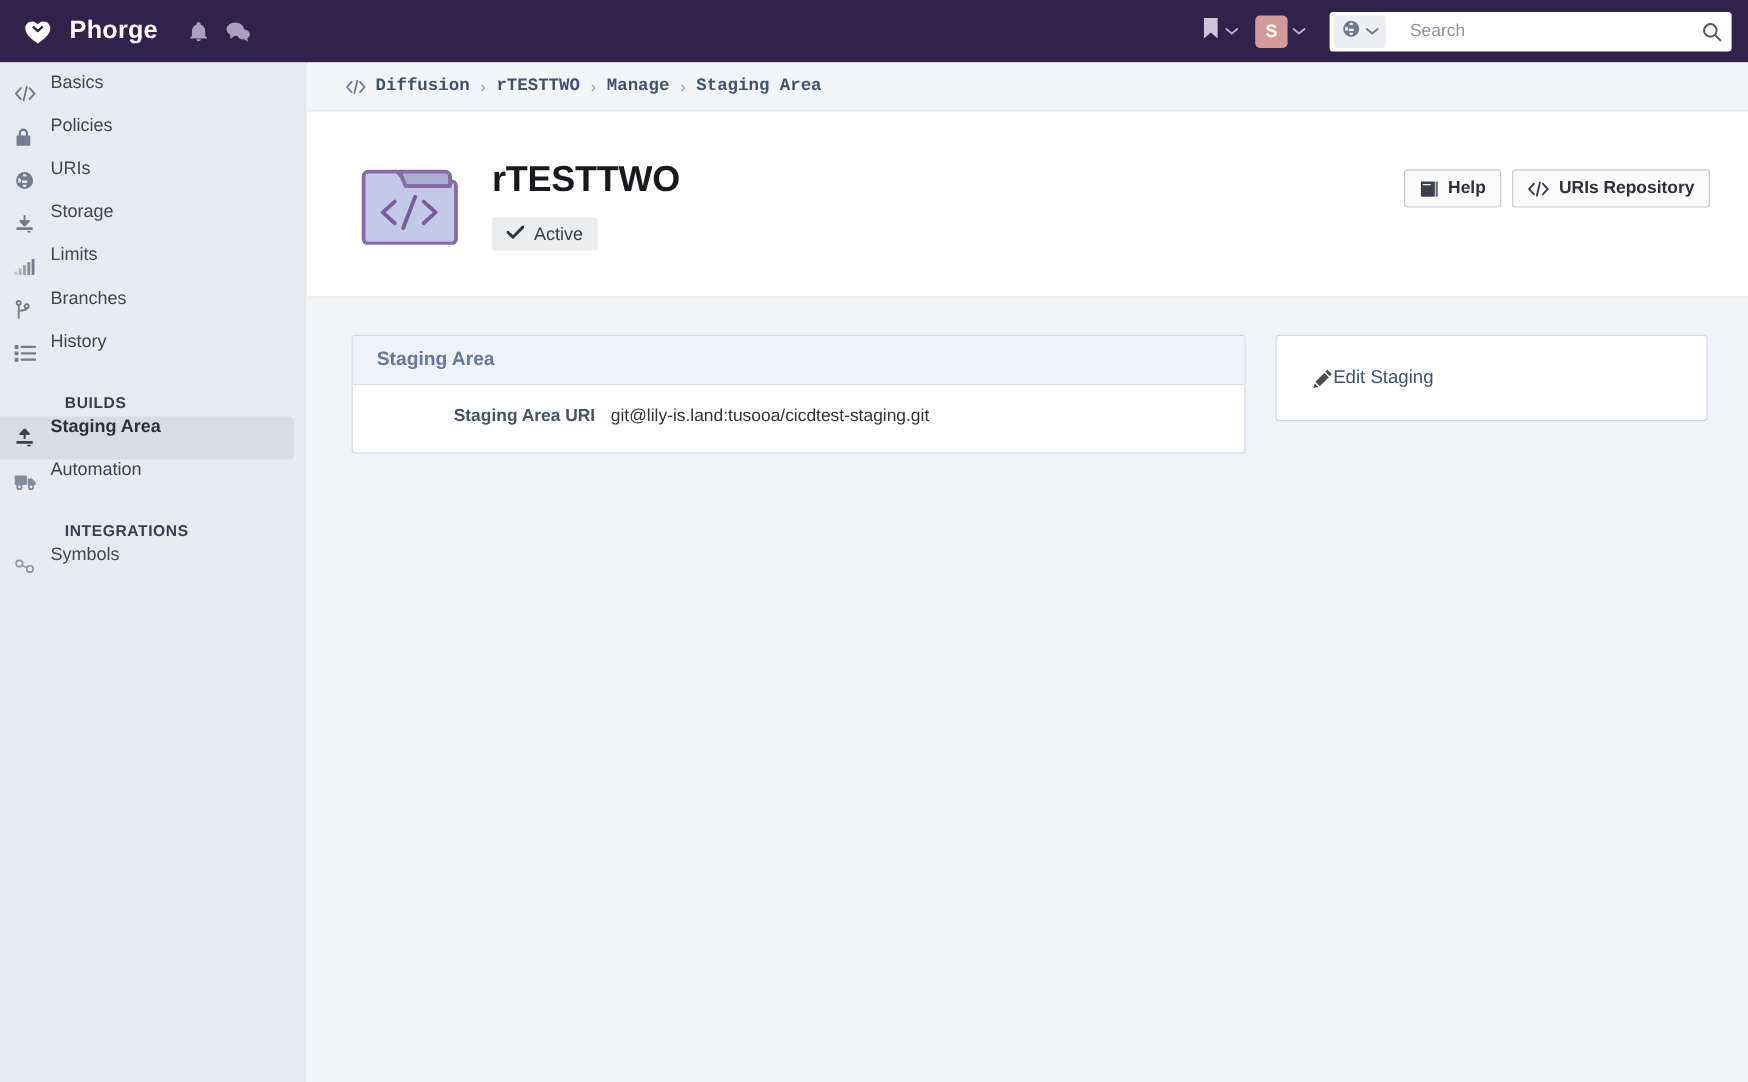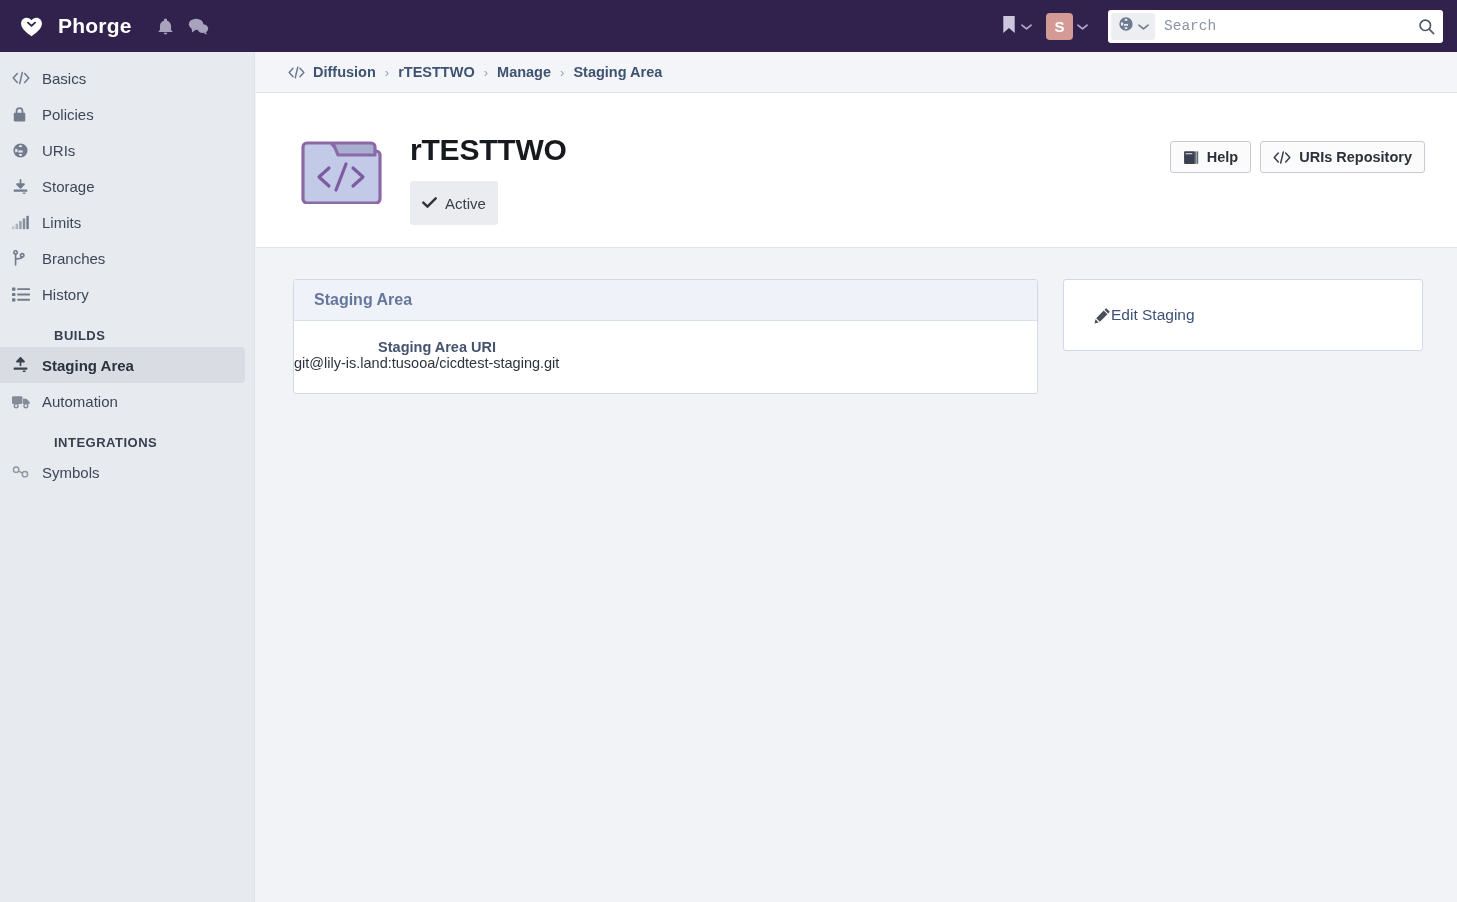--- a/index.html
+++ b/index.html
@@ -53,43 +53,43 @@
     position: relative;
   }
   .search-scope {
     display: flex; align-items: center; gap: 4px;
     background: #eceef2;
     height: 27px; margin-left: 3px; padding: 0 6px 0 7px;
     border-radius: 3px; color: #6d7a90;
   }
   .search-input {
     border: none; outline: none; background: transparent;
-    flex: 1; height: 45px; margin-left: 9px;
+    flex: 1; height: 45px; margin-left: 20px;
     font-size: 14.5px; color: #3b3f4a;
-    font-family: Liberation Mono, monospace;
+    font-family: Liberation Sans, sans-serif;
   }
   .search-input::placeholder { color: #8c94a3; }
   .search-go {
     width: 34px; height: 33px; display: flex;
     align-items: center; justify-content: center;
     color: #4e5767;
   }
 
   
   .sidebar {
     position: absolute; top: 52px; left: 0;
     width: 255px; height: 850px;
     background: #e7ebf0;
     border-right: 1px solid #dfe3ea;
     padding-top: 8px;
   }
   .nav-item {
     position: relative;
     height: 36px; width: 245px;
-    display: flex; align-items: center;
+    display: flex; 
     padding-left: 12px;
     color: #3f4657;
     font-size: 15px;
     border-radius: 0 4px 4px 0;
   }
   .nav-item.selected { background: #d9dde3; font-weight: bold; color: #2b313e; }
   .nav-ico {
     width: 26px; min-width: 26px; display: flex;
     align-items: center; justify-content: flex-start;
     color: #737c8c; margin-right: 4px;
@@ -109,21 +109,21 @@
   .crumbbar {
     position: absolute; top: 52px; left: 256px;
     width: 1201px; height: 41px;
     background: #f4f5f8;
     border-bottom: 1px solid #e2e5ea;
     display: flex; align-items: center;
     padding-left: 32px;
   }
   .crumb-ico { color: #6a7a94; display: flex; align-items: center; margin-right: 8px; }
   .crumb {
-    color: #3e5372; font-size: 14.5px; font-weight: bold;
+    color: #3e5372; font-size: 14.5px; font-weight: bold; font-family: Liberation Mono, monospace;
   }
   .crumb-sep { color: #94a0b4; margin: 0 9px; font-size: 13px; }
 
   
   .pagehead {
     position: absolute; top: 93px; left: 256px;
     width: 1201px; height: 155px;
     background: #ffffff;
     border-bottom: 1px solid #e0e4ea;
   }
@@ -133,21 +133,21 @@
   }
   .repo-title {
     position: absolute; left: 154px; top: 40px;
     font-size: 30px; font-weight: bold; color: #17191d;
     letter-spacing: -.2px;
   }
   .status-badge {
     position: absolute; left: 154px; top: 88px;
     background: #eaecef; color: #3a3f49;
     border-radius: 3px;
-    height: 44px; padding: 0 12px;
+    height: 28px; padding: 0 12px;
     display: inline-flex; align-items: center; gap: 8px;
     font-size: 15px;
   }
   .head-actions {
     position: absolute; right: 32px; top: 48px;
     display: flex; align-items: center;
   }
   .btn {
     height: 32px; padding: 0 12px;
     display: inline-flex; align-items: center; gap: 8px;
@@ -173,21 +173,21 @@
     border-radius: 3px;
   }
   .panel-head {
     height: 41px; background: #eff2f8;
     border-bottom: 1px solid #d8dfea;
     display: flex; align-items: center;
     padding-left: 20px;
     color: #66779b; font-size: 16px; font-weight: bold;
   }
   .panel-body { padding: 18px 0 22px 0; }
-  .prop-row { display: flex; align-items: baseline; flex-direction: column; }
+  .prop-row { display: flex; align-items: baseline; }
   .prop-key {
     width: 215px; text-align: right; padding-right: 13px;
     color: #44536e; font-size: 14.5px; font-weight: bold;
   }
   .prop-val { color: #2e333d; font-size: 14.5px; }
 
   .sidepanel {
     position: absolute; left: 807px; top: 30px;
     width: 360px; min-height: 72px;
     background: #ffffff;

